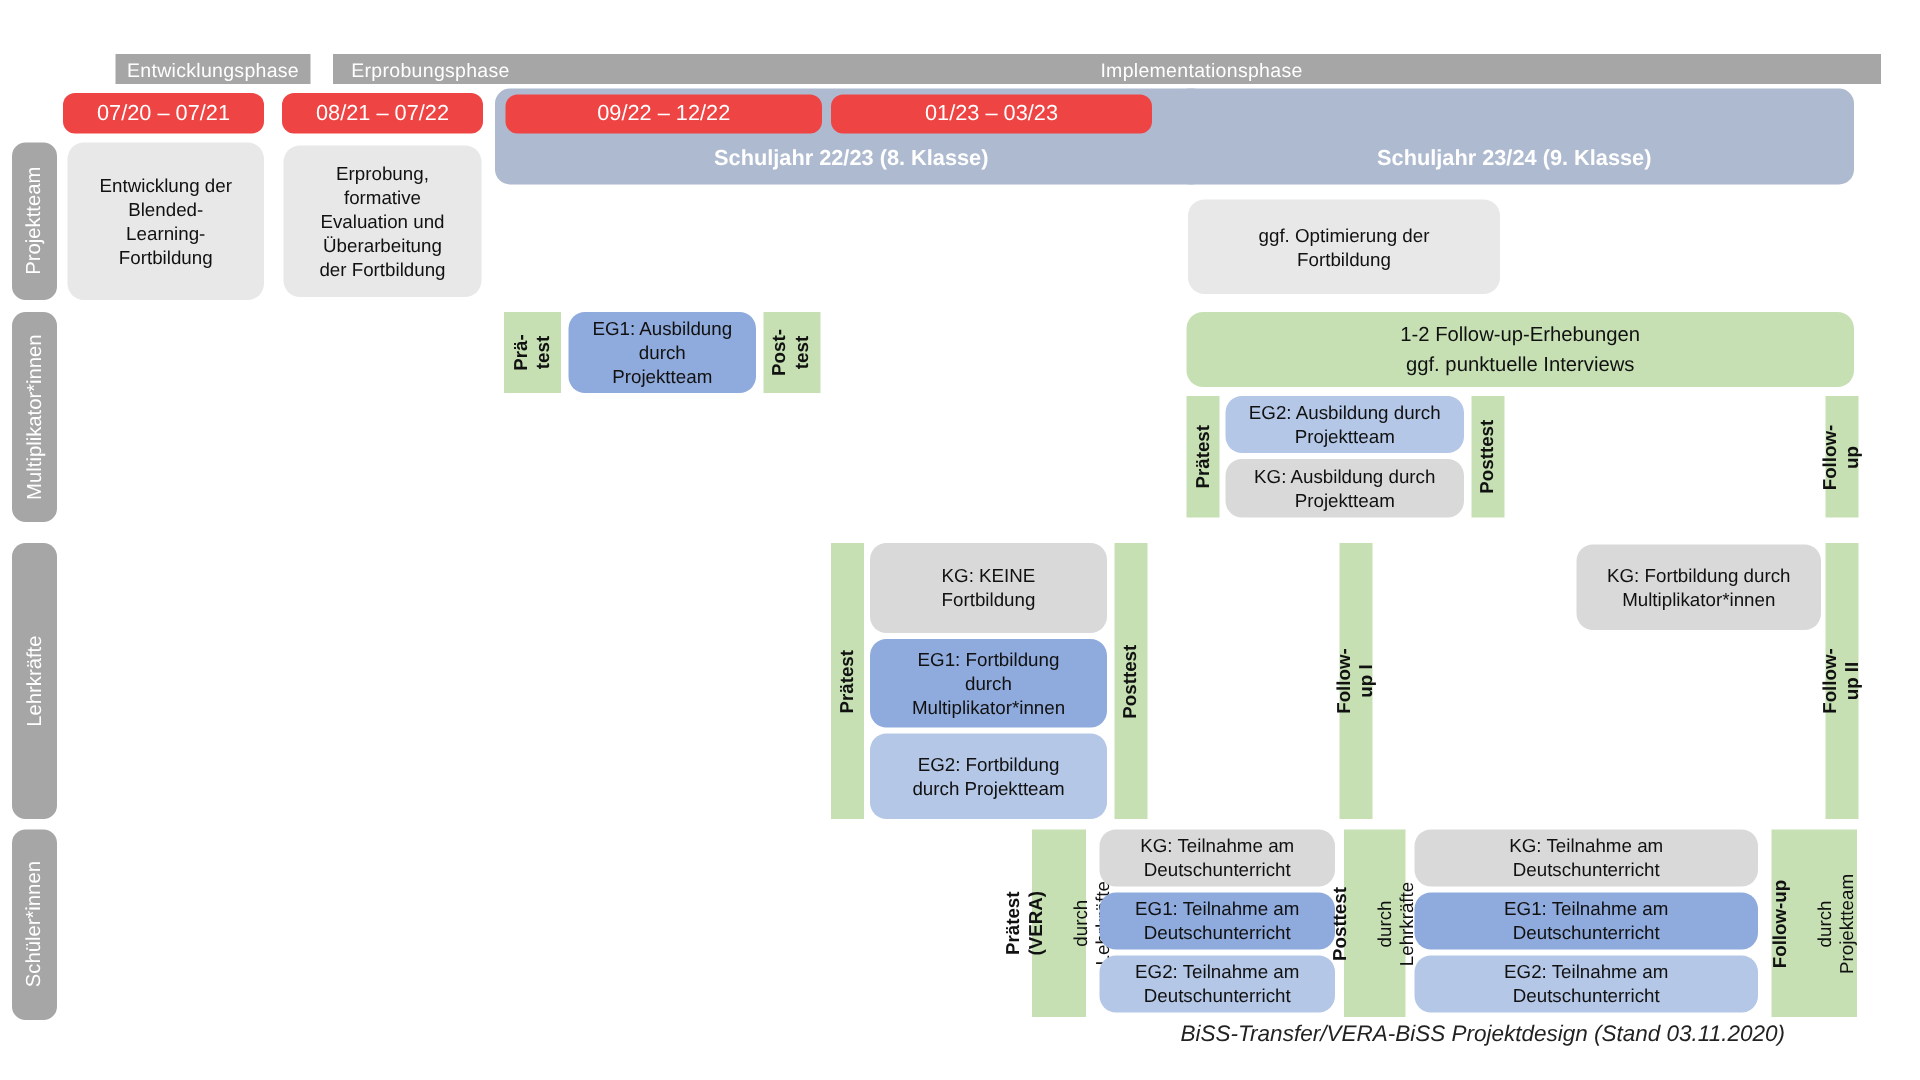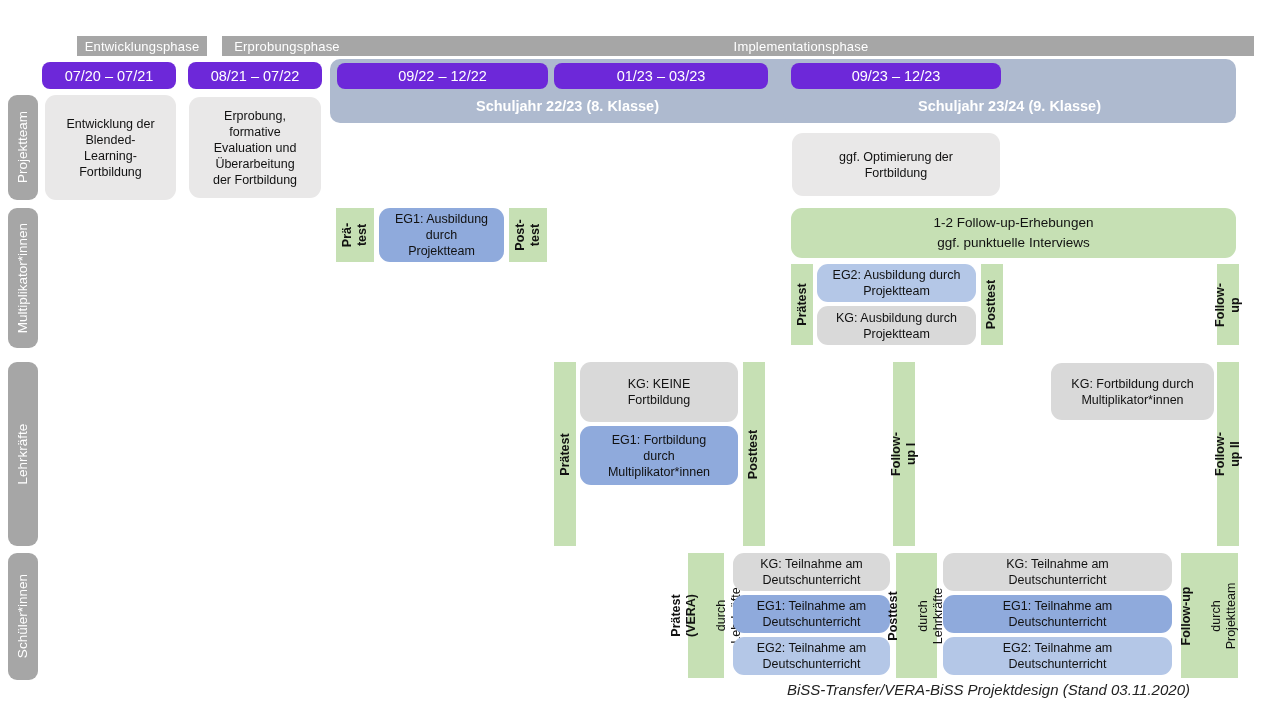--- a/index.html
+++ b/index.html
@@ -1,21 +1,21 @@
 <!DOCTYPE html>
 <html><head>
 <meta charset="utf-8">
 <style>
   html,body{margin:0;padding:0;background:#fff;}
   #stage{position:relative;width:1280px;height:720px;background:#fff;overflow:hidden;
          font-family:"Liberation Sans", sans-serif;}
   .abs{position:absolute;box-sizing:border-box;}
   .phasebar{background:#a6a6a6;color:#fff;display:flex;align-items:center;justify-content:center;
             font-size:13px;letter-spacing:.2px;margin-left:32px;}
-  .datebar{background:#6d28d9;color:#fff;border-radius:8px;display:flex;align-items:center;
+  .datebar{background:#ef4444;color:#fff;border-radius:8px;display:flex;align-items:center;
            justify-content:center;font-size:14.5px;}
   .sjbar{background:#aebacf;border-radius:10px;color:#fff;font-weight:bold;font-size:14.5px;
          display:flex;align-items:flex-end;justify-content:center;padding-bottom:9px;}
   .sidebar{background:#a6a6a6;border-radius:9px;display:flex;align-items:center;justify-content:center;}
   .box{border-radius:11px;display:flex;align-items:center;justify-content:center;text-align:center;
        font-size:12.5px;line-height:1.28;white-space:pre-line;color:#111;padding:2px;}
   .box.bold{font-weight:normal;font-size:13.5px;line-height:1.45;}
   .g1{background:#e9e8e8;}
   .g2{background:#d9d9d9;}
   .b1{background:#8faadc;}
@@ -38,21 +38,20 @@
   <div class="abs phasebar" style="left:190px;top:36px;width:130px;height:20px">Erprobungsphase</div>
   <div class="abs phasebar" style="left:316px;top:36px;width:906px;height:20px">Implementationsphase</div>
 
   <div class="abs sjbar" style="left:330px;top:59px;width:475px;height:64px">Schuljahr 22/23 (8. Klasse)</div>
   <div class="abs sjbar" style="left:783px;top:59px;width:453px;height:64px">Schuljahr 23/24 (9. Klasse)</div>
 
   <div class="abs datebar" style="left:42px;top:62px;width:134px;height:27px">07/20 – 07/21</div>
   <div class="abs datebar" style="left:188px;top:62px;width:134px;height:27px">08/21 – 07/22</div>
   <div class="abs datebar" style="left:337px;top:63px;width:211px;height:26px">09/22 – 12/22</div>
   <div class="abs datebar" style="left:554px;top:63px;width:214px;height:26px">01/23 – 03/23</div>
-  <div class="abs datebar" style="left:791px;top:63px;width:210px;height:26px">09/23 – 12/23</div>
 
   <div class="abs sidebar" style="left:8px;top:95px;width:30px;height:105px">
     <div class="vtext side">Projektteam</div>
   </div>
   <div class="abs sidebar" style="left:8px;top:208px;width:30px;height:140px">
     <div class="vtext side">Multiplikator*innen</div>
   </div>
   <div class="abs sidebar" style="left:8px;top:362px;width:30px;height:184px">
     <div class="vtext side">Lehrkräfte</div>
   </div>
@@ -100,20 +99,22 @@
   </div>
 
   <div class="abs vbar" style="left:554px;top:362px;width:22px;height:184px">
     <div class="vtext">Prätest</div>
   </div>
   <div class="abs box g2" style="left:580px;top:362px;width:158px;height:60px">KG: KEINE
 Fortbildung</div>
   <div class="abs box b1" style="left:580px;top:426px;width:158px;height:59px">EG1: Fortbildung
 durch
 Multiplikator*innen</div>
+  <div class="abs box b2" style="left:580px;top:489px;width:158px;height:57px">EG2: Fortbildung
+durch Projektteam</div>
   <div class="abs vbar" style="left:743px;top:362px;width:22px;height:184px">
     <div class="vtext">Posttest</div>
   </div>
   <div class="abs vbar" style="left:893px;top:362px;width:22px;height:184px">
     <div class="vtext">Follow-up I</div>
   </div>
   <div class="abs box g2" style="left:1051px;top:363px;width:163px;height:57px">KG: Fortbildung durch
 Multiplikator*innen</div>
   <div class="abs vbar" style="left:1217px;top:362px;width:22px;height:184px">
     <div class="vtext">Follow-up II</div>

